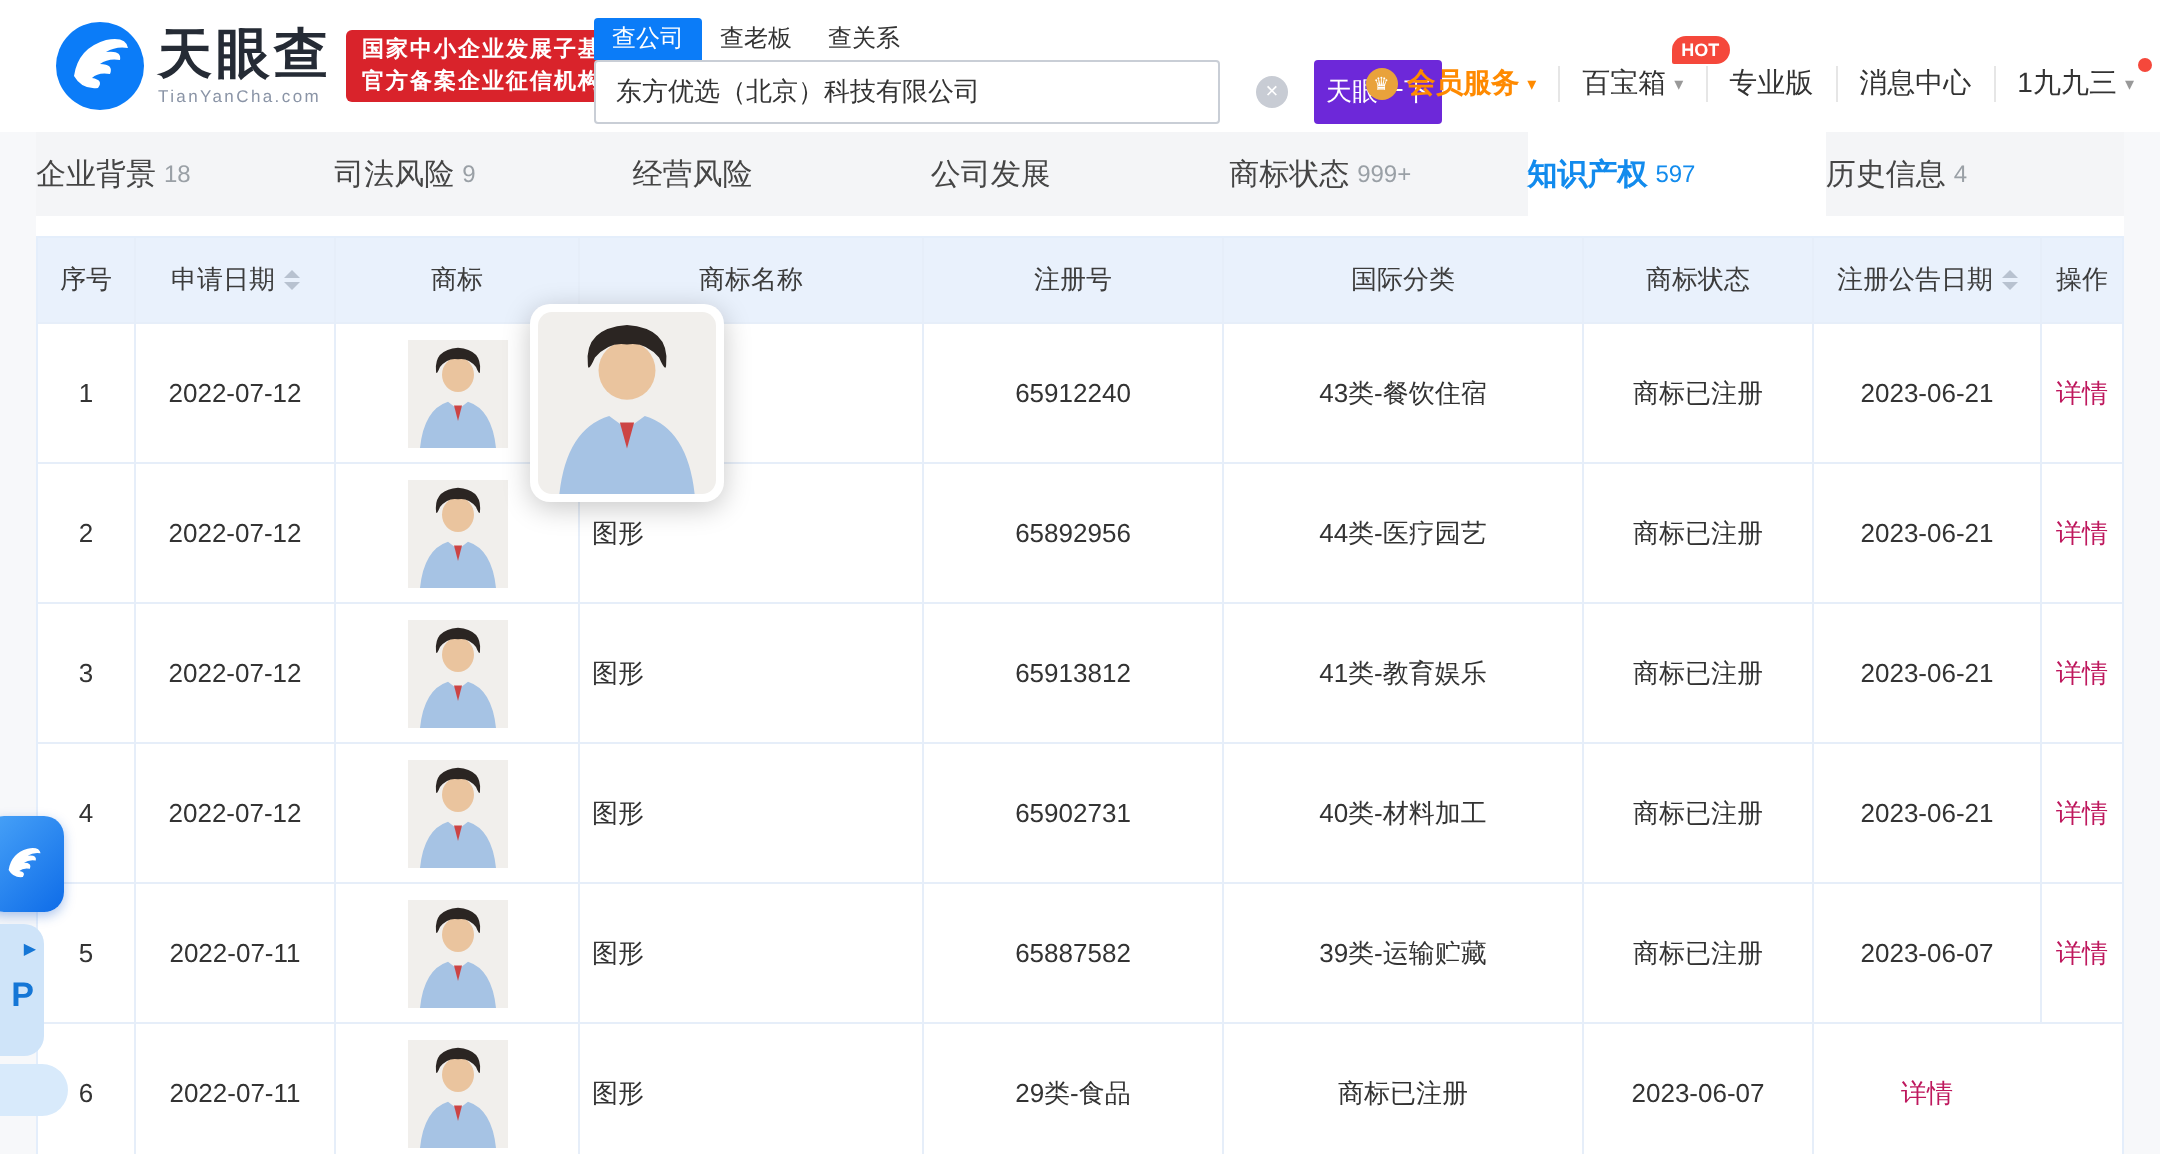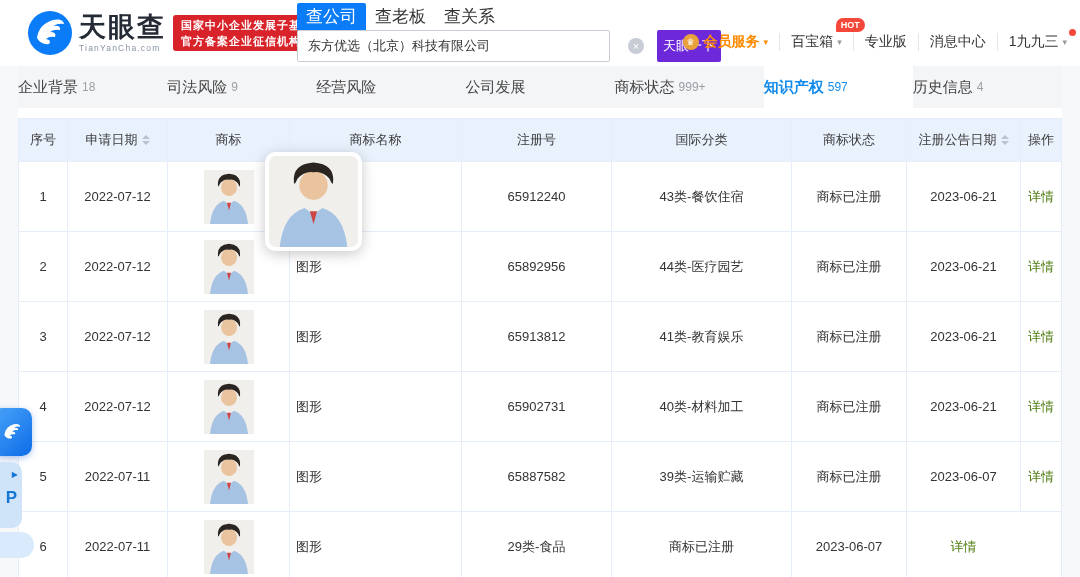--- a/index.html
+++ b/index.html
@@ -16,21 +16,21 @@
   .top-header { position:absolute; left:0; top:0; width:1080px; height:66px; background:#fff; z-index:5; }
   .logo-swirl { position:absolute; left:28px; top:11px; width:44px; height:44px; }
   .brand-stack { position:absolute; left:79px; top:13px; }
   .brand-name { font-size:27px; font-weight:bold; color:#252b35; letter-spacing:2px; line-height:28px; }
   .brand-domain { font-size:8.5px; color:#8a94a6; letter-spacing:1.2px; margin-top:2px; }
   .cert-badge { position:absolute; left:173px; top:15px; background:#d9232b; color:#fff; font-size:11px;
     font-weight:bold; line-height:16px; padding:2px 8px; border-radius:3px; letter-spacing:1px; }
   
   .search-module { position:absolute; left:297px; top:8px; }
   .search-tabs { display:flex; align-items:flex-end; height:22px; }
-  .search-tab { font-size:17px; color:#333; padding:2px 9px; cursor:pointer; }
+  .search-tab { font-size:12px; color:#333; padding:2px 9px; cursor:pointer; }
   .search-tab.active { background:#0b7cf8; color:#fff; border-radius:2px 2px 0 0; }
   .search-row { display:flex; margin-top:0; }
   .search-input-wrap { position:relative; width:355px; }
   .search-input { width:313px; height:32px; border:1px solid #c9ced6; border-radius:2px;
     font-size:13px; color:#333; padding:0 30px 0 10px; outline:none;
     font-family:"Liberation Sans","DejaVu Sans",sans-serif; }
   .clear-icon { position:absolute; right:8px; top:8px; width:16px; height:16px; border-radius:50%;
     background:#c8ccd4; color:#fff; font-size:11px; line-height:16px; text-align:center; cursor:pointer; }
   .search-btn { width:64px; height:32px; margin-left:5px; background:#6d28d9; color:#fff; border:none;
     font-size:13px; border-radius:2px; cursor:pointer; font-family:"Liberation Sans","DejaVu Sans",sans-serif; }
@@ -62,21 +62,21 @@
     border:1px solid #e4eefb; }
   .thead-row, .tr { display:grid; grid-template-columns:48px 100px 122px 172px 150px 180px 115px 114px 41px; }
   .thead-row { height:42px; background:#e9f1fc; }
   .th { display:flex; align-items:center; justify-content:center; font-size:13px; color:#3c3c3c; }
   .th + .th, .td + .td { border-left:1px solid #e6eef9; }
   .tr { height:70px; border-top:1px solid #e6eef9; }
   .td { display:flex; align-items:center; justify-content:center; font-size:13px; color:#333; }
   .td.c-name { justify-content:flex-start; padding-left:6px; }
   .tm-thumb { width:50px; height:54px; display:block; cursor:pointer; }
   .tm-thumb svg { display:block; }
-  .link { color:#4d7c0f; text-decoration:none; cursor:pointer; }
+  .link { color:#be185d; text-decoration:none; cursor:pointer; }
   .sort { display:inline-flex; flex-direction:column; margin-left:4px; }
   .sort i { width:0; height:0; border-left:4px solid transparent; border-right:4px solid transparent; }
   .sort .up { border-bottom:4px solid #b8c2d0; margin-bottom:2px; }
   .sort .down { border-top:4px solid #b8c2d0; }
 
   
   .tm-popup { position:absolute; left:265px; top:152px; width:97px; height:99px; background:#fff;
     border-radius:10px; padding:4px; box-shadow:0 3px 14px rgba(0,0,0,0.22); z-index:20; }
   .tm-popup svg { display:block; border-radius:7px; }
 

